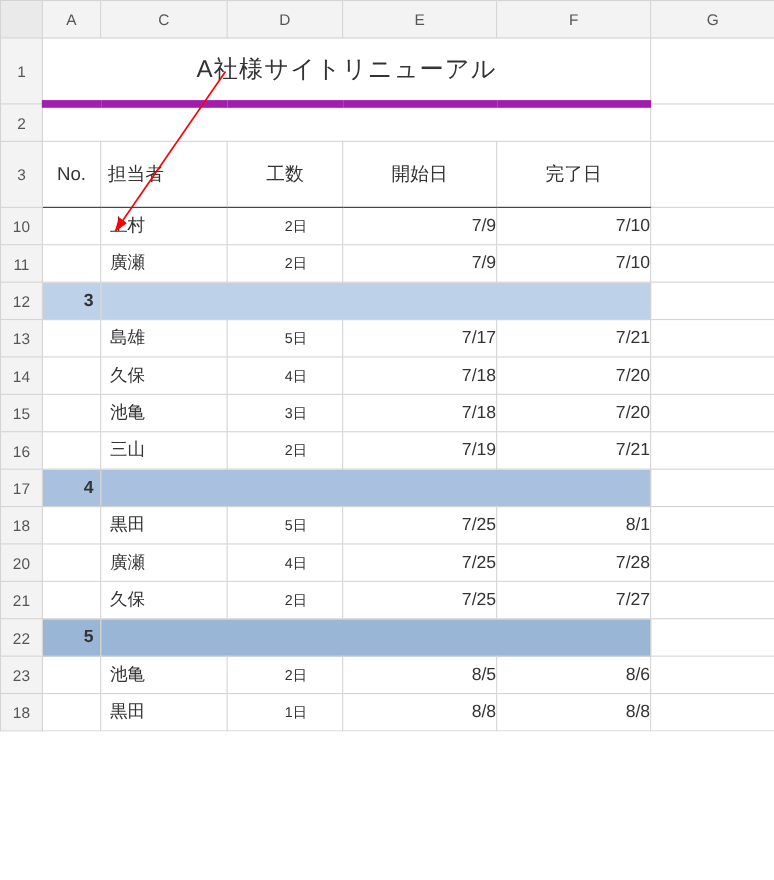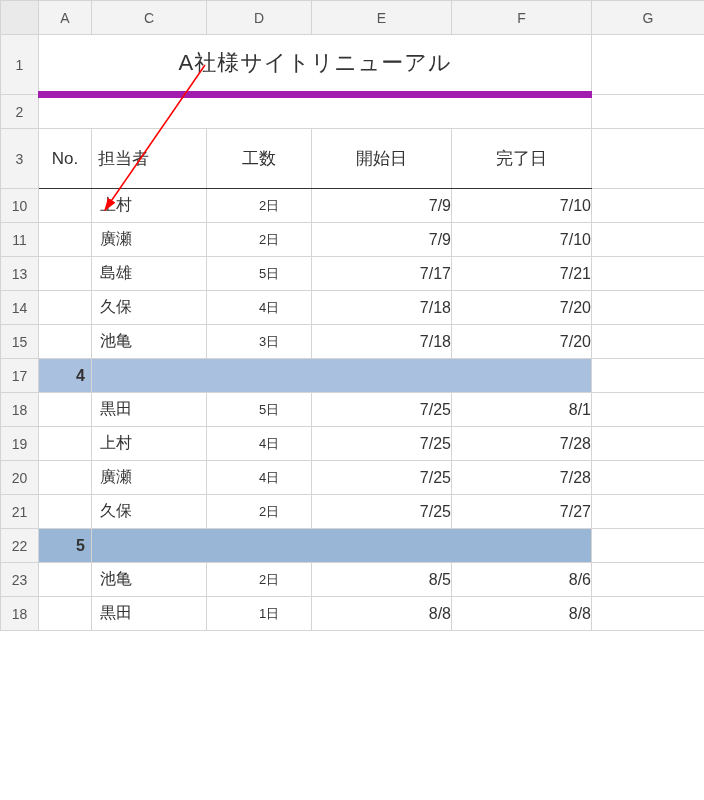--- a/index.html
+++ b/index.html
@@ -149,20 +149,26 @@
   <tr>
     <td class="rowhdr">11</td>
     <td class="no"></td>
     <td class="c-left">廣瀬</td>
     <td class="c-center">2日</td>
     <td class="c-right">7/9</td>
     <td class="c-right">7/10</td>
     <td></td>
   </tr>
 
+  <tr>
+    <td class="rowhdr">12</td>
+    <td class="no band-light">3</td>
+    <td class="band-light" colspan="4"></td>
+    <td></td>
+  </tr>
 
   <tr>
     <td class="rowhdr">13</td>
     <td class="no"></td>
     <td class="c-left">島雄</td>
     <td class="c-center">5日</td>
     <td class="c-right">7/17</td>
     <td class="c-right">7/21</td>
     <td></td>
   </tr>
@@ -177,44 +183,44 @@
   </tr>
   <tr>
     <td class="rowhdr">15</td>
     <td class="no"></td>
     <td class="c-left">池亀</td>
     <td class="c-center">3日</td>
     <td class="c-right">7/18</td>
     <td class="c-right">7/20</td>
     <td></td>
   </tr>
+  <tr>
+    <td class="rowhdr">16</td>
+    <td class="no"></td>
+    <td class="c-left">三山</td>
+    <td class="c-center">2日</td>
+    <td class="c-right">7/19</td>
+    <td class="c-right">7/21</td>
+    <td></td>
+  </tr>
 
   <tr>
     <td class="rowhdr">17</td>
     <td class="no band-med">4</td>
     <td class="band-med" colspan="4"></td>
     <td></td>
   </tr>
 
   <tr>
     <td class="rowhdr">18</td>
     <td class="no"></td>
     <td class="c-left">黒田</td>
     <td class="c-center">5日</td>
     <td class="c-right">7/25</td>
     <td class="c-right">8/1</td>
-    <td></td>
-  </tr>
-  <tr>
-    <td class="rowhdr">19</td>
-    <td class="no"></td>
-    <td class="c-left">上村</td>
-    <td class="c-center">4日</td>
-    <td class="c-right">7/25</td>
-    <td class="c-right">7/28</td>
     <td></td>
   </tr>
   <tr>
     <td class="rowhdr">20</td>
     <td class="no"></td>
     <td class="c-left">廣瀬</td>
     <td class="c-center">4日</td>
     <td class="c-right">7/25</td>
     <td class="c-right">7/28</td>
     <td></td>

